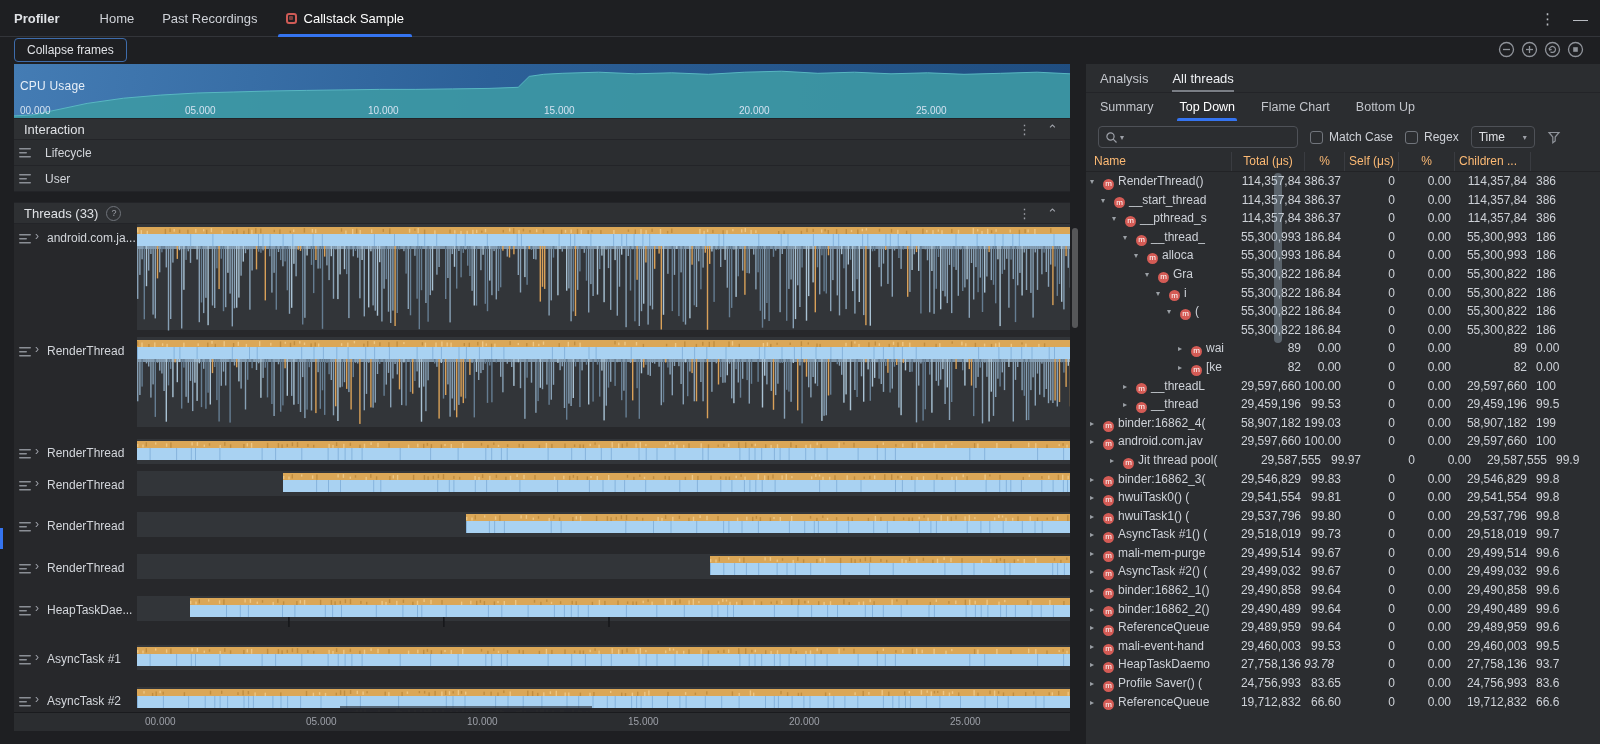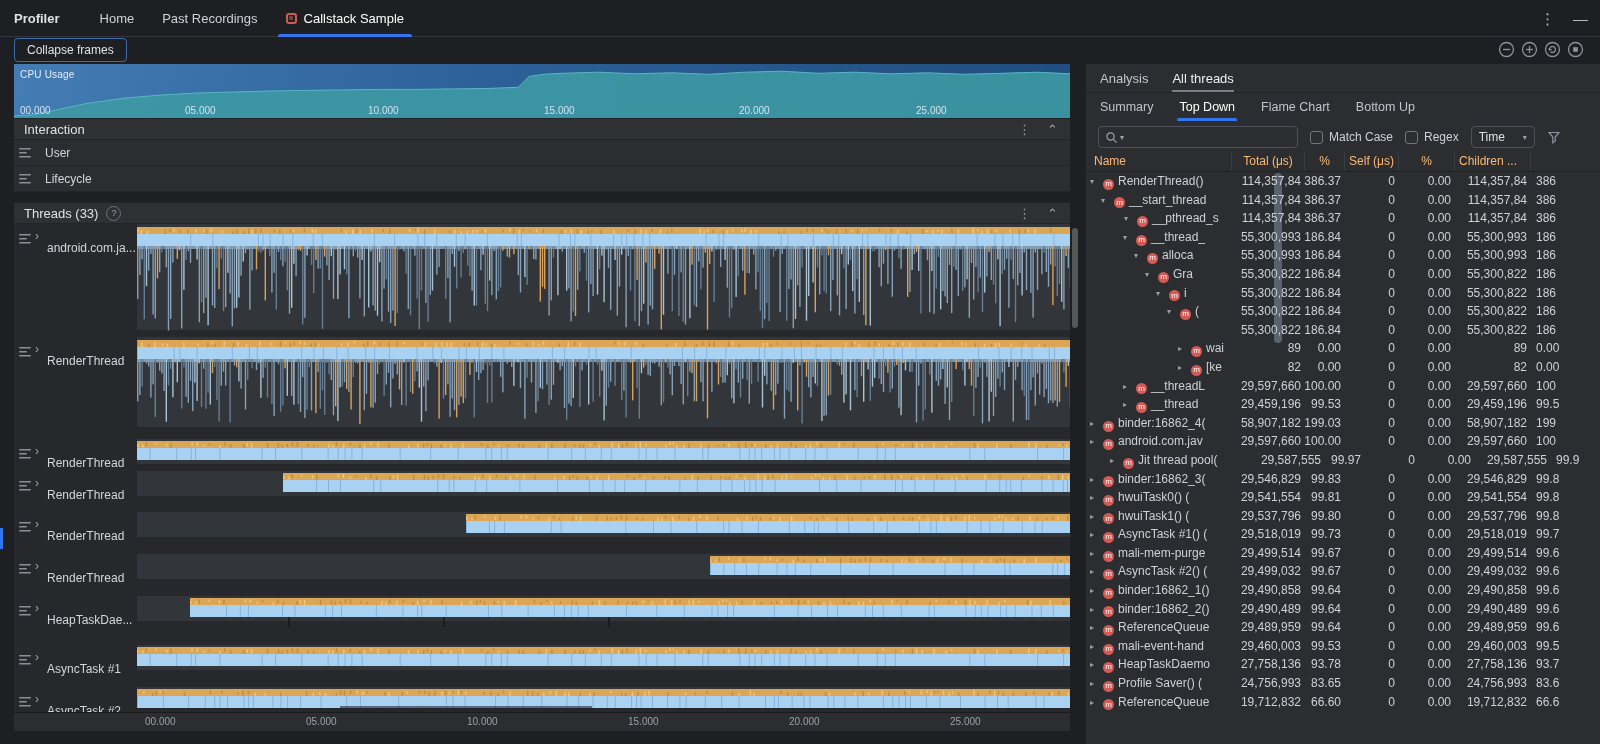--- a/index.html
+++ b/index.html
@@ -25,42 +25,42 @@
     background:transparent;border:1px solid #3e6cab;border-radius:4px;font-family:inherit;cursor:pointer}
   .zoom-controls{position:absolute;right:16px;top:4px;display:flex;gap:6px}
   .zoom-controls svg{cursor:pointer}
 
   
   .main{position:absolute;top:64px;left:0;right:0;bottom:0;background:#1e1f22}
 
   .timeline-panel{position:absolute;left:14px;top:0;width:1056px;bottom:0}
   .cpu-chart{position:absolute;top:0;left:0;width:1056px;height:54px;overflow:hidden;
     background:linear-gradient(100deg,#447cb4 0%,#2c6098 45%,#1f4d80 100%)}
-  .cpu-label{position:absolute;top:5px;left:6px;font-size:10px;color:#e6eef7;letter-spacing:.2px}
+  .cpu-label{position:absolute;top:15px;left:6px;font-size:12px;color:#e6eef7;letter-spacing:.2px}
   .cpu-time-labels span{position:absolute;bottom:2px;font-size:10px;color:#d3e2f0}
 
   .section-header{position:absolute;left:0;width:1056px;height:22px;background:#2e3033;
     border-top:1px solid #232428;border-bottom:1px solid #232428;display:flex;align-items:center;font-size:13px;box-sizing:border-box}
   .section-header .title{margin-left:10px}
   .hdr-icons{position:absolute;right:12px;display:flex;gap:16px;color:#9da0a8}
   .hdr-icons .glyph-icon{font-size:13px}
   .help-badge{width:13px;height:13px;border:1px solid #6f737a;border-radius:50%;font-size:9px;color:#9da0a8;
     display:inline-flex;align-items:center;justify-content:center;margin-left:8px}
 
   .interaction-rows{position:absolute;top:76px;left:0;width:1056px}
   .int-row{height:26px;display:flex;align-items:center;background:#2b2d30;border-bottom:1px solid #232428;box-sizing:border-box}
   .int-row .track-glyph{margin-left:3px}
   .int-label{margin-left:12px;font-size:12px;color:#d3d6db}
 
   .thread-list{position:absolute;top:160px;left:0;width:1056px;height:488px;overflow:hidden;background:#27282b}
   .thread-row{position:relative}
   .thread-gutter{position:absolute;left:0;top:0;width:123px;height:100%}
   .thread-gutter .track-glyph{position:absolute;left:3px;top:8px}
   .thread-chevron{position:absolute;left:21px;top:5px;font-size:12px;color:#9da0a8;cursor:pointer}
-  .thread-name{position:absolute;left:33px;top:17px;font-size:12px;color:#d3d6db;white-space:nowrap;max-width:88px;overflow:hidden}
+  .thread-name{position:absolute;left:33px;top:7px;font-size:12px;color:#d3d6db;white-space:nowrap;max-width:88px;overflow:hidden}
   .thread-track{position:absolute;left:123px;top:0;width:933px;height:100%;background:#323539}
   .thread-track svg{position:absolute;left:0;top:0;overflow:visible}
 
   .time-axis{position:absolute;top:648px;left:0;width:1056px;height:18px;background:#2b2d30;border-top:1px solid #1a1b1e}
   .time-axis span{position:absolute;top:3px;font-size:10px;color:#9da0a8}
 
   .timeline-scrollbar{position:absolute;left:1072px;top:164px;width:6px;height:100px;background:rgba(255,255,255,.25);border-radius:3px}
 
   
   .analysis-panel{position:absolute;left:1086px;top:0;right:0;bottom:0;background:#2b2d30;overflow:hidden}
@@ -177,29 +177,29 @@
         </span>
       </div>
 
       <div class="interaction-rows">
           <div class="int-row">
             <svg width="16" height="13" class="track-glyph">
               <rect x="2" y="2" width="12" height="1.6" rx="0.8" fill="#8b8f96"></rect>
               <rect x="2" y="6" width="8" height="1.6" rx="0.8" fill="#8b8f96"></rect>
               <rect x="2" y="10" width="12" height="1.6" rx="0.8" fill="#8b8f96"></rect>
             </svg>
-            <span class="int-label">User</span>
+            <span class="int-label">Lifecycle</span>
           </div>
           <div class="int-row">
             <svg width="16" height="13" class="track-glyph">
               <rect x="2" y="2" width="12" height="1.6" rx="0.8" fill="#8b8f96"></rect>
               <rect x="2" y="6" width="8" height="1.6" rx="0.8" fill="#8b8f96"></rect>
               <rect x="2" y="10" width="12" height="1.6" rx="0.8" fill="#8b8f96"></rect>
             </svg>
-            <span class="int-label">Lifecycle</span>
+            <span class="int-label">User</span>
           </div>
         </div>
 
       <div class="section-header" style="top:138px">
         <span class="title">Threads (33)</span>
         <span class="help-badge">?</span>
         <span class="hdr-icons">
           <span class="glyph-icon">⋮</span>
           <span class="glyph-icon">⌃</span>
         </span>
@@ -2623,21 +2623,21 @@
             <div class="tr">
               <span class="td name" style="width: 145px; padding-left: 15px;"><span class="tree-chevron">▾</span><span class="method-icon">m</span><span>__start_thread</span></span>
               <span class="td num" style="width: 73px; text-align: right;">114,357,84</span>
               <span class="td num" style="width: 40px; text-align: right;">386.37</span>
               <span class="td num" style="width: 54px; text-align: right;">0</span>
               <span class="td num" style="width: 56px; text-align: right;">0.00</span>
               <span class="td num" style="width: 76px; text-align: right;">114,357,84</span>
               <span class="td cpct" style="width: 68px; text-align: left;">386</span>
             </div>
             <div class="tr">
-              <span class="td name" style="width: 145px; padding-left: 38px;"><span class="tree-chevron">▾</span><span class="method-icon">m</span><span>__pthread_s</span></span>
+              <span class="td name" style="width: 145px; padding-left: 26px;"><span class="tree-chevron">▾</span><span class="method-icon">m</span><span>__pthread_s</span></span>
               <span class="td num" style="width: 73px; text-align: right;">114,357,84</span>
               <span class="td num" style="width: 40px; text-align: right;">386.37</span>
               <span class="td num" style="width: 54px; text-align: right;">0</span>
               <span class="td num" style="width: 56px; text-align: right;">0.00</span>
               <span class="td num" style="width: 76px; text-align: right;">114,357,84</span>
               <span class="td cpct" style="width: 68px; text-align: left;">386</span>
             </div>
             <div class="tr">
               <span class="td name" style="width: 145px; padding-left: 37px;"><span class="tree-chevron">▾</span><span class="method-icon">m</span><span>__thread_</span></span>
               <span class="td num" style="width: 73px; text-align: right;">55,300,993</span>
@@ -2841,21 +2841,21 @@
               <span class="td num" style="width: 73px; text-align: right;">29,460,003</span>
               <span class="td num" style="width: 40px; text-align: right;">99.53</span>
               <span class="td num" style="width: 54px; text-align: right;">0</span>
               <span class="td num" style="width: 56px; text-align: right;">0.00</span>
               <span class="td num" style="width: 76px; text-align: right;">29,460,003</span>
               <span class="td cpct" style="width: 68px; text-align: left;">99.5</span>
             </div>
             <div class="tr">
               <span class="td name" style="width: 145px; padding-left: 4px;"><span class="tree-chevron">▸</span><span class="method-icon">m</span><span>HeapTaskDaemo</span></span>
               <span class="td num" style="width: 73px; text-align: right;">27,758,136</span>
-              <span class="td num" style="width: 40px; text-align: right;">93.78</span>
+              <span class="td num" style="width: 40px; text-align: left; font-style: italic;">93.78</span>
               <span class="td num" style="width: 54px; text-align: right;">0</span>
               <span class="td num" style="width: 56px; text-align: right;">0.00</span>
               <span class="td num" style="width: 76px; text-align: right;">27,758,136</span>
               <span class="td cpct" style="width: 68px; text-align: left;">93.7</span>
             </div>
             <div class="tr">
               <span class="td name" style="width: 145px; padding-left: 4px;"><span class="tree-chevron">▸</span><span class="method-icon">m</span><span>Profile Saver() (</span></span>
               <span class="td num" style="width: 73px; text-align: right;">24,756,993</span>
               <span class="td num" style="width: 40px; text-align: right;">83.65</span>
               <span class="td num" style="width: 54px; text-align: right;">0</span>

